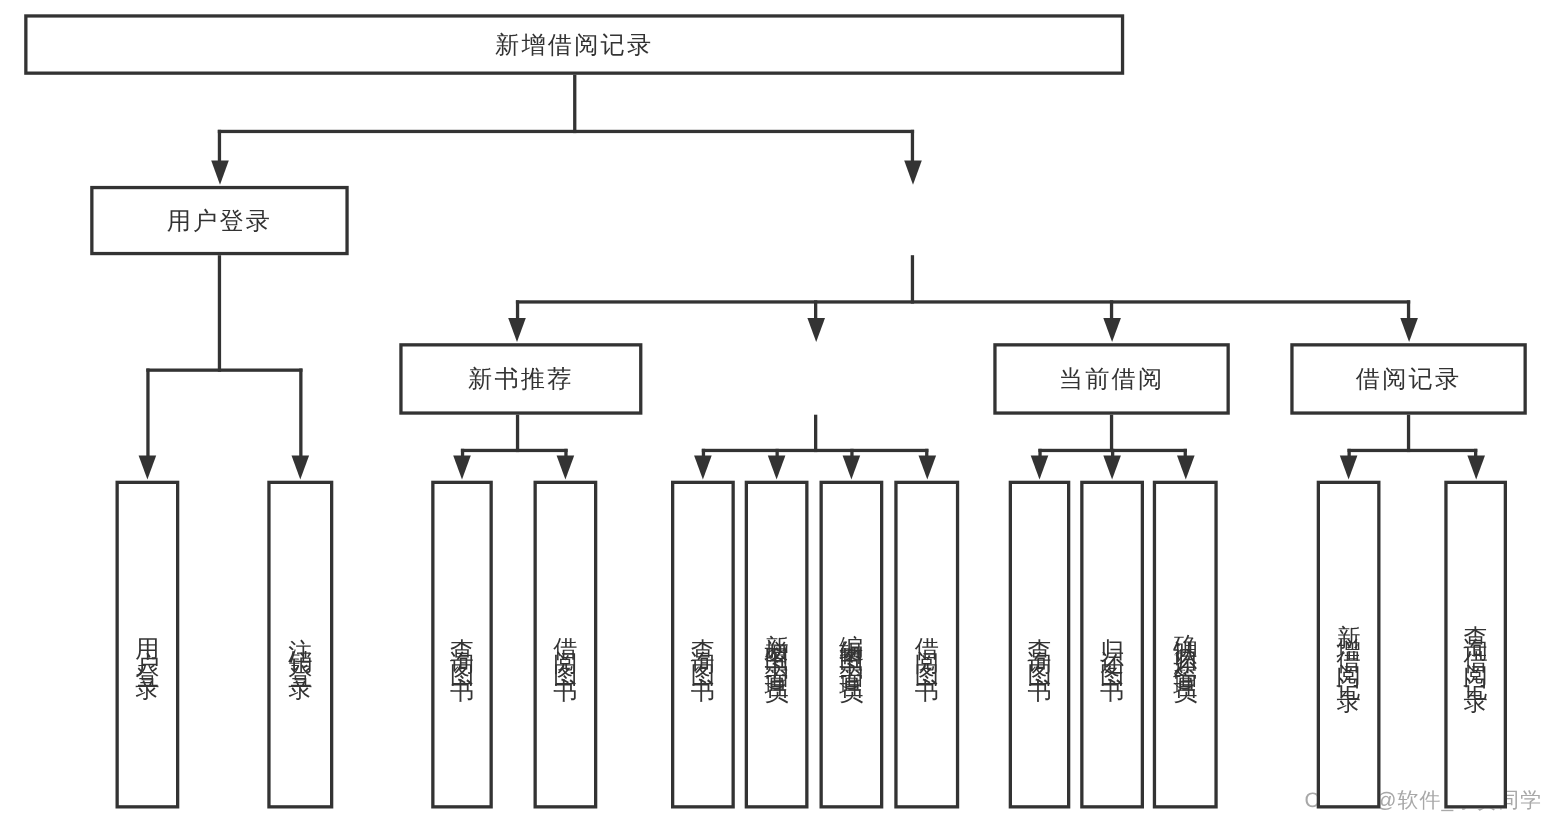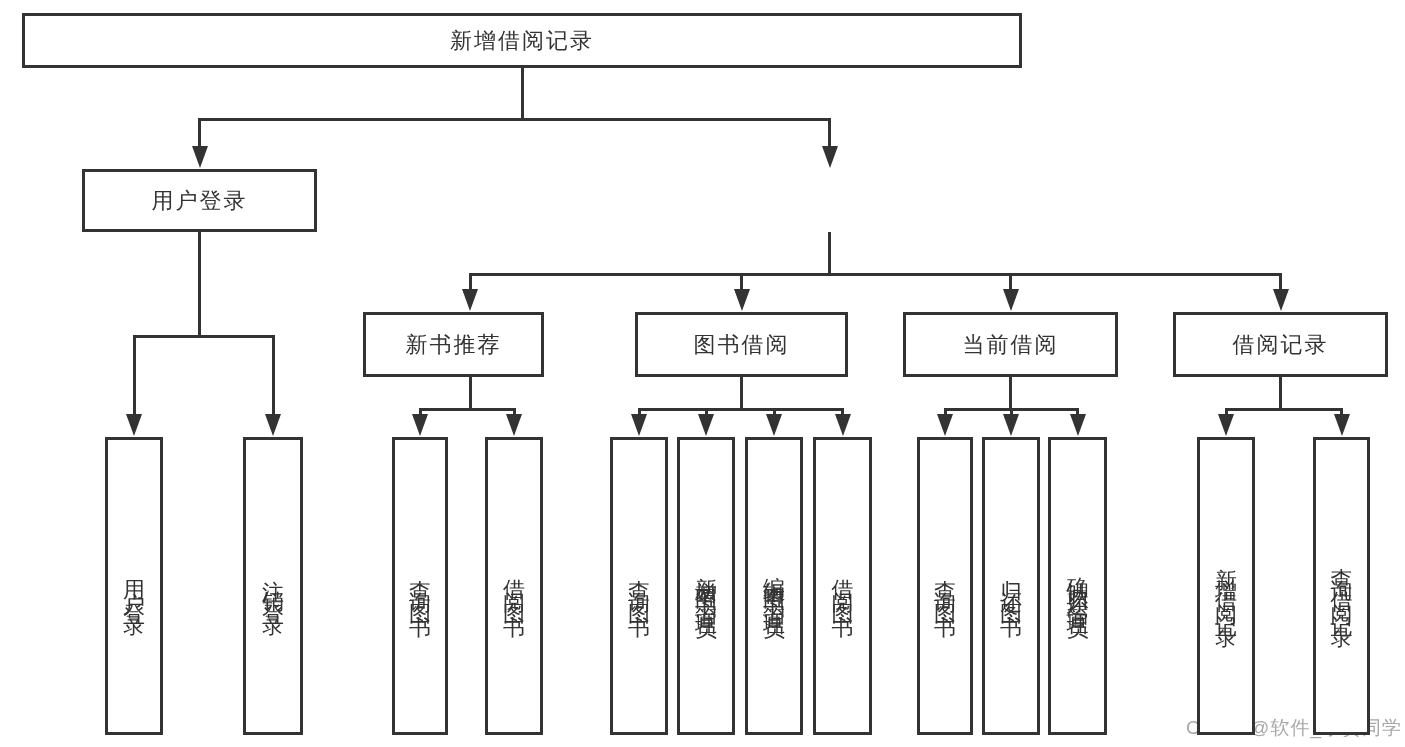--- a/index.html
+++ b/index.html
@@ -62,25 +62,22 @@
 <body>
 
 <div id="diagram">
   <div class="watermark">CSDN @软件_小贺同学</div>
 <div class="node" style="left: 22px; top: 13px; width: 1000px; height: 55px; border-color: rgb(51, 51, 51);">
       <span class="label" style="color: rgb(51, 51, 51);">新增借阅记录</span>
     </div>
     <div class="node" style="left: 82px; top: 169px; width: 235px; height: 63px; border-color: rgb(51, 51, 51);">
       <span class="label" style="color: rgb(51, 51, 51);">用户登录</span>
     </div>
-    <div class="node" style="left: 363px; top: 312px; width: 181px; height: 65px; border-color: rgb(51, 51, 51);">
+    <div class="node" style="left: 363px; top: 312px; width: 221px; height: 65px; border-color: rgb(51, 51, 51);">
       <span class="label" style="color: rgb(51, 51, 51);">新书推荐</span>
-    </div>
-    <div class="node" style="left: 635px; top: 312px; width: 213px; height: 65px; border-color: rgb(51, 51, 51);">
-      <span class="label" style="color: rgb(51, 51, 51);">图书借阅</span>
     </div>
     <div class="node" style="left: 903px; top: 312px; width: 215px; height: 65px; border-color: rgb(51, 51, 51);">
       <span class="label" style="color: rgb(51, 51, 51);">当前借阅</span>
     </div>
     <div class="node" style="left: 1173px; top: 312px; width: 215px; height: 65px; border-color: rgb(51, 51, 51);">
       <span class="label" style="color: rgb(51, 51, 51);">借阅记录</span>
     </div>
     <div class="node vertical" style="left: 105px; top: 437px; width: 58px; height: 298px; border-color: rgb(51, 51, 51);">
       <span class="label" style="color: rgb(51, 51, 51);">用户登录</span>
     </div>

